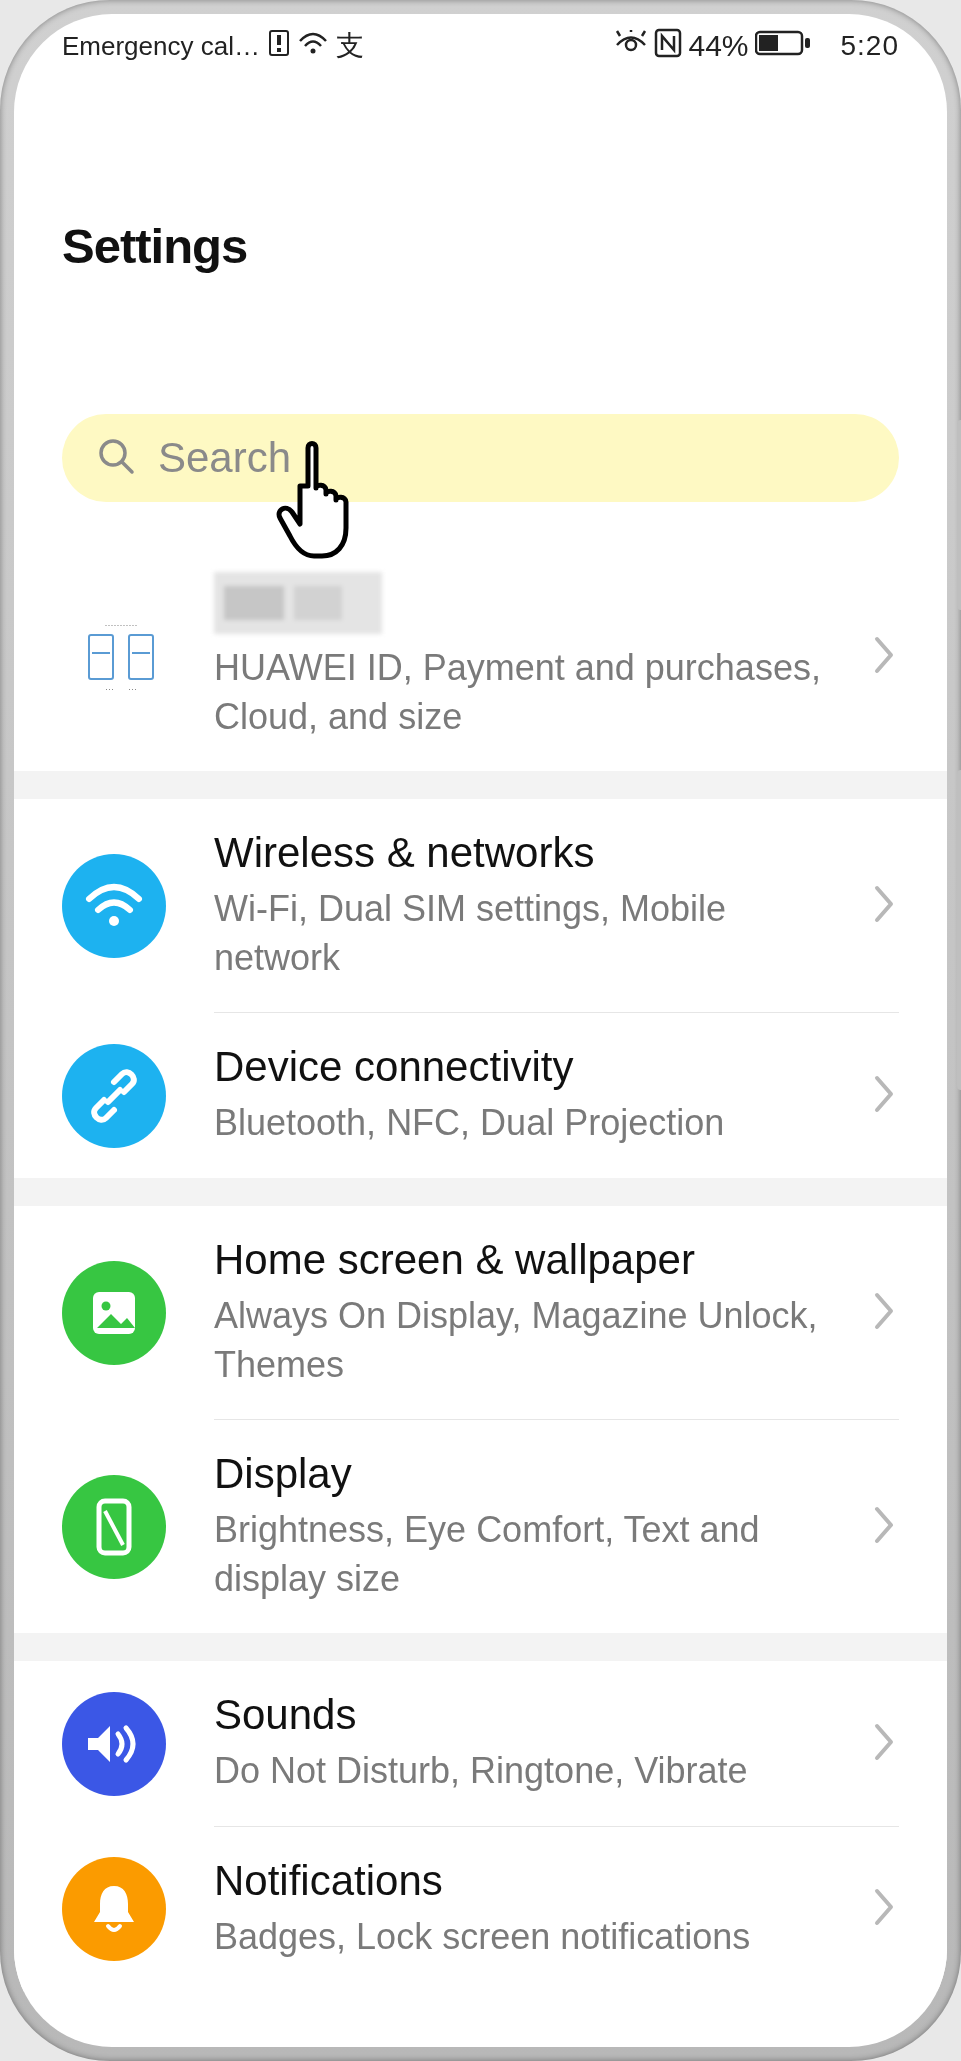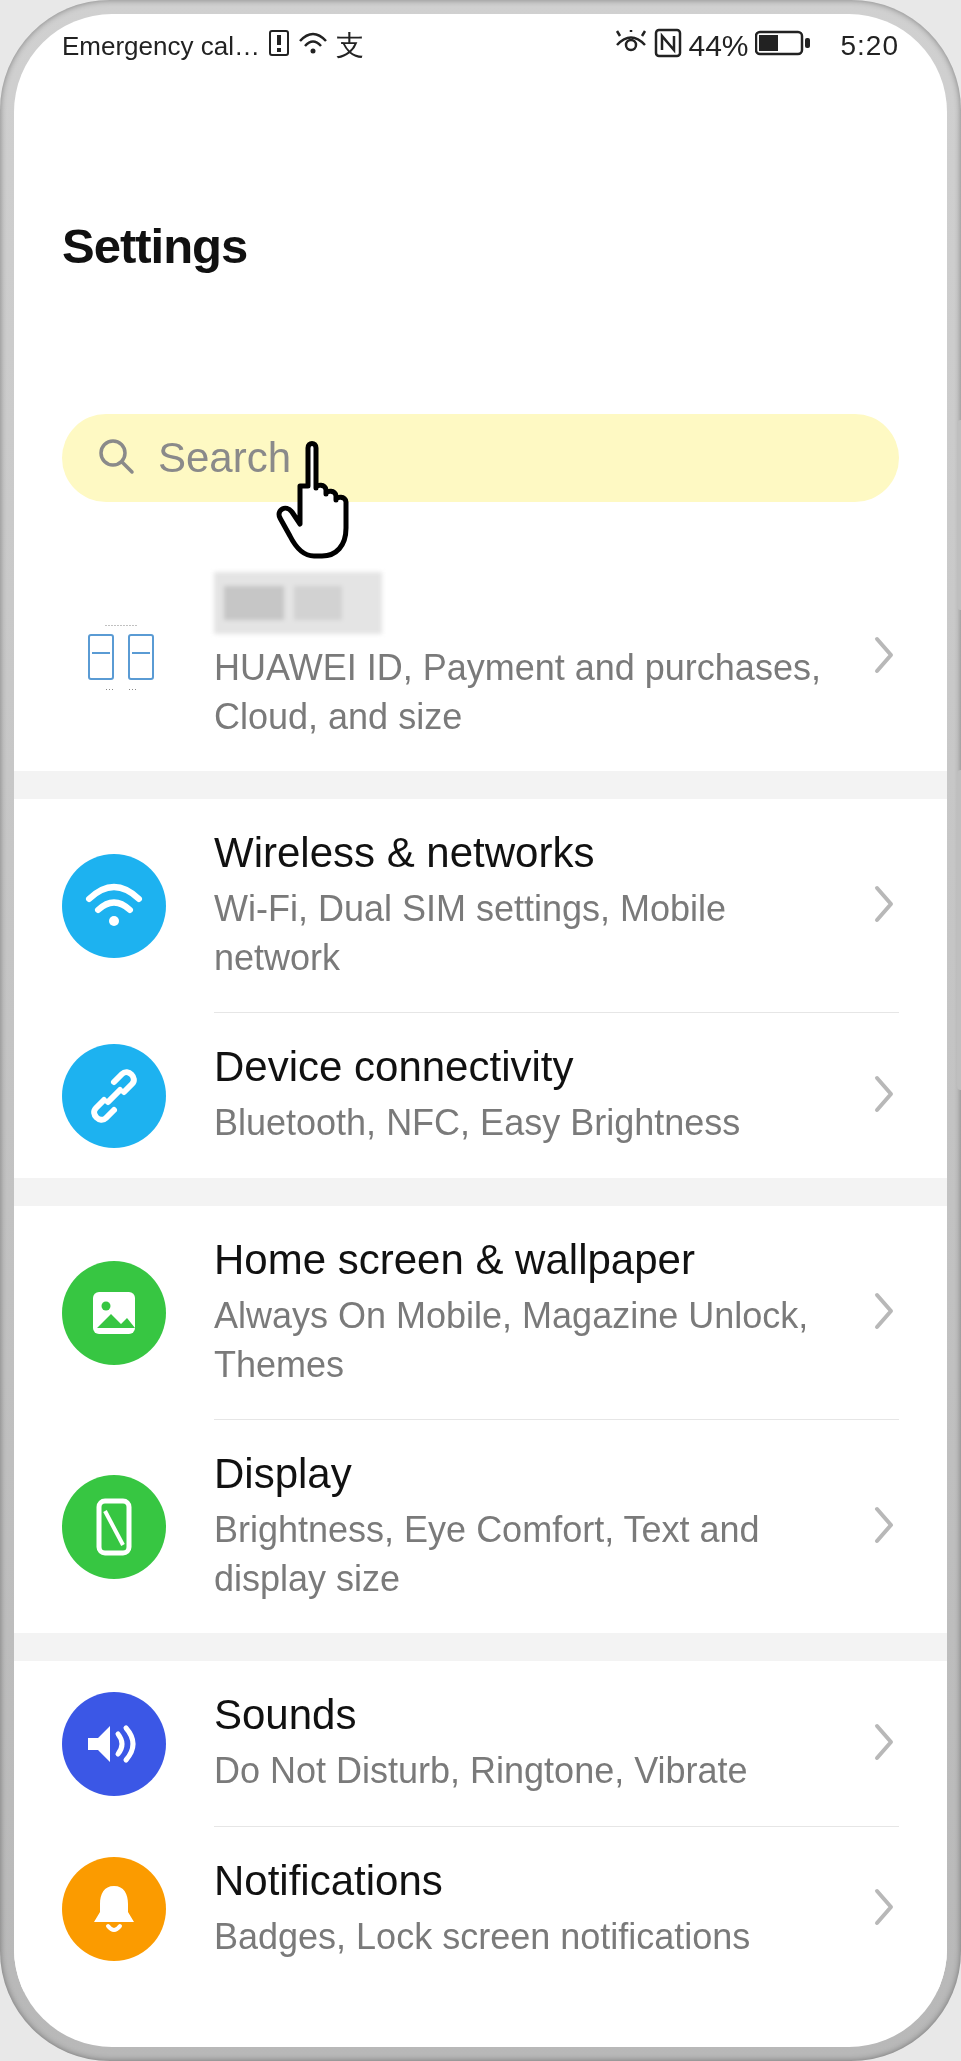--- a/index.html
+++ b/index.html
@@ -273,40 +273,40 @@
           <div class="row">
             <div class="icon-wrap bg-blue">
               <svg width="56" height="56" viewBox="0 0 56 56">
                 <path d="M22 34 L34 22" stroke="#fff" stroke-width="6" stroke-linecap="round"></path>
                 <path d="M28 14 L36 6 C42 0 52 10 46 16 L38 24" fill="none" stroke="#fff" stroke-width="6" stroke-linecap="round"></path>
                 <path d="M28 42 L20 50 C14 56 4 46 10 40 L18 32" fill="none" stroke="#fff" stroke-width="6" stroke-linecap="round"></path>
               </svg>
             </div>
             <div class="texts">
               <div class="title">Device connectivity</div>
-              <div class="subtitle">Bluetooth, NFC, Easy Brightness</div>
+              <div class="subtitle">Bluetooth, NFC, Dual Projection</div>
             </div>
             <span class="chevron"><svg width="28" height="44" viewBox="0 0 28 44">
                 <path d="M6 6 L20 22 L6 38" fill="none" stroke="#b8b8b8" stroke-width="4" stroke-linecap="round" stroke-linejoin="round"></path>
               </svg></span>
           </div>
         </div>
         <div class="group-gap"></div>
         <div class="group">
           <div class="row">
             <div class="icon-wrap bg-green">
               <svg width="54" height="54" viewBox="0 0 54 54">
                 <rect x="6" y="6" width="42" height="42" rx="6" fill="#fff"></rect>
                 <circle cx="19" cy="20" r="4.5" fill="#37c642"></circle>
                 <path d="M10 42 L24 28 L34 38 L40 32 L48 42 Z" fill="#37c642"></path>
               </svg>
             </div>
             <div class="texts">
               <div class="title">Home screen &amp; wallpaper</div>
-              <div class="subtitle">Always On Mobile, Magazine Unlock, Themes</div>
+              <div class="subtitle">Always On Display, Magazine Unlock, Themes</div>
             </div>
             <span class="chevron"><svg width="28" height="44" viewBox="0 0 28 44">
                 <path d="M6 6 L20 22 L6 38" fill="none" stroke="#b8b8b8" stroke-width="4" stroke-linecap="round" stroke-linejoin="round"></path>
               </svg></span>
           </div>
           <div class="divider"></div>
           <div class="row">
             <div class="icon-wrap bg-green">
               <svg width="38" height="60" viewBox="0 0 38 60">
                 <rect x="4" y="4" width="30" height="52" rx="6" fill="none" stroke="#fff" stroke-width="5"></rect>

